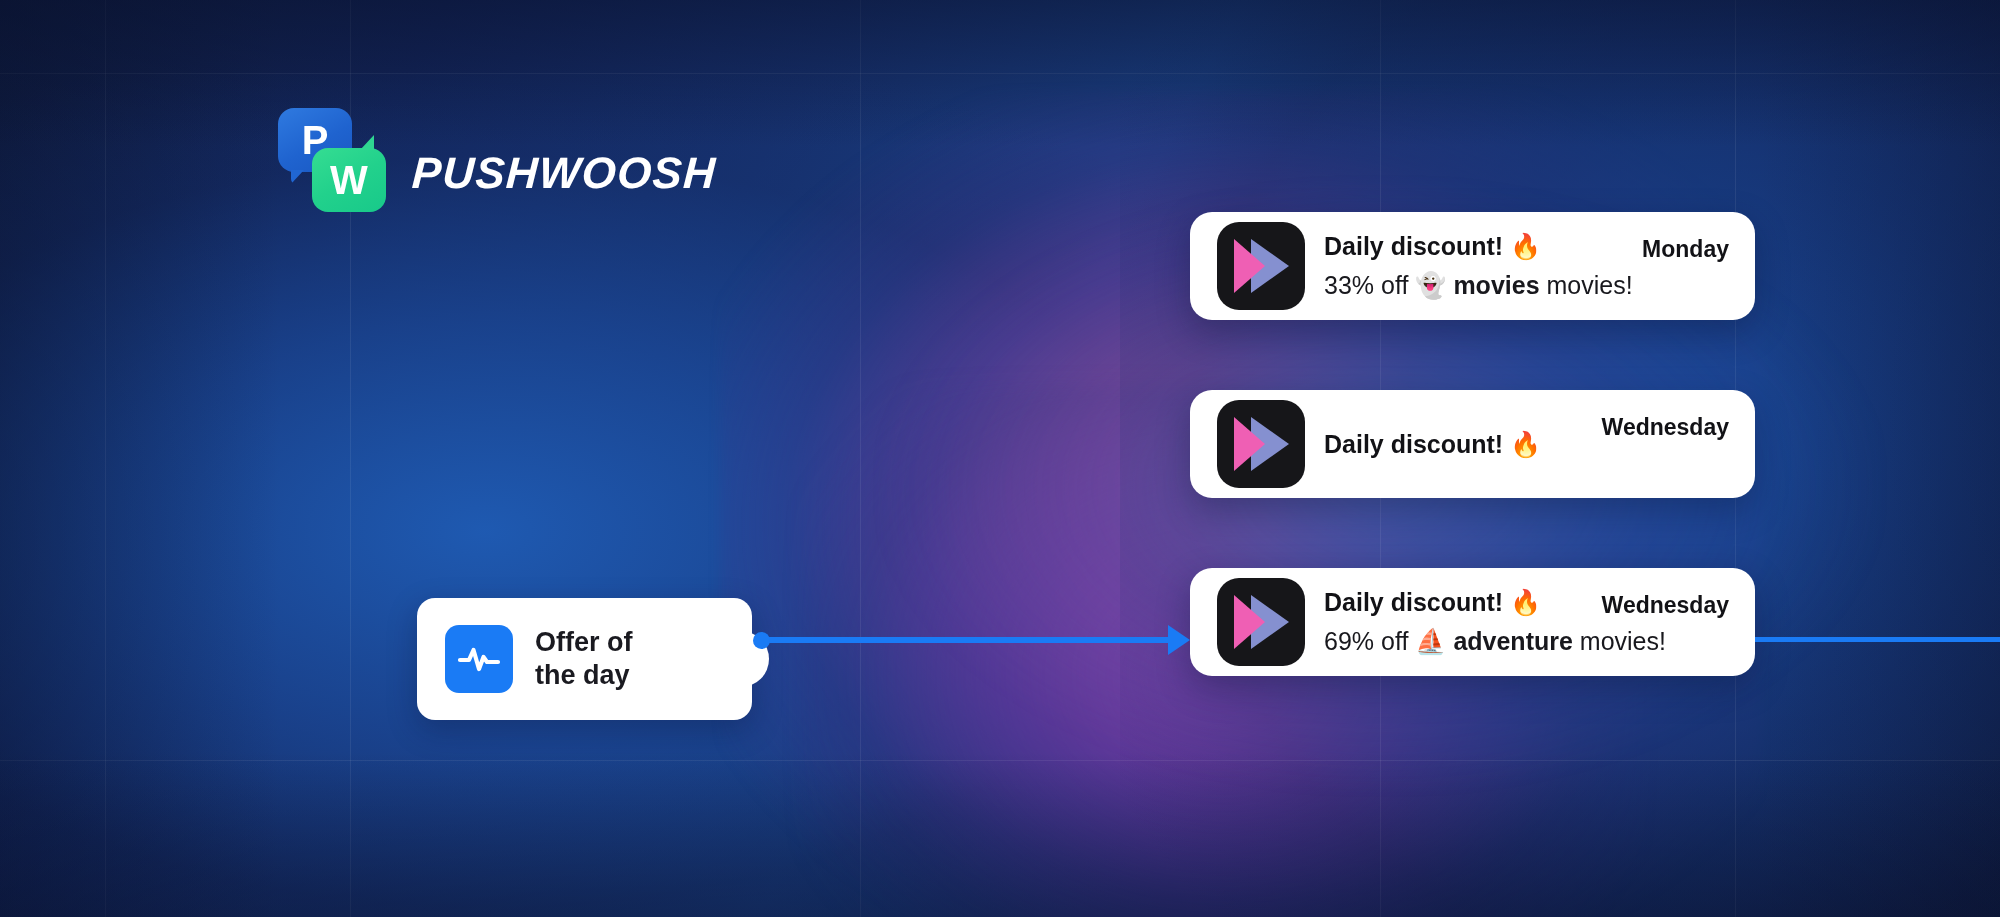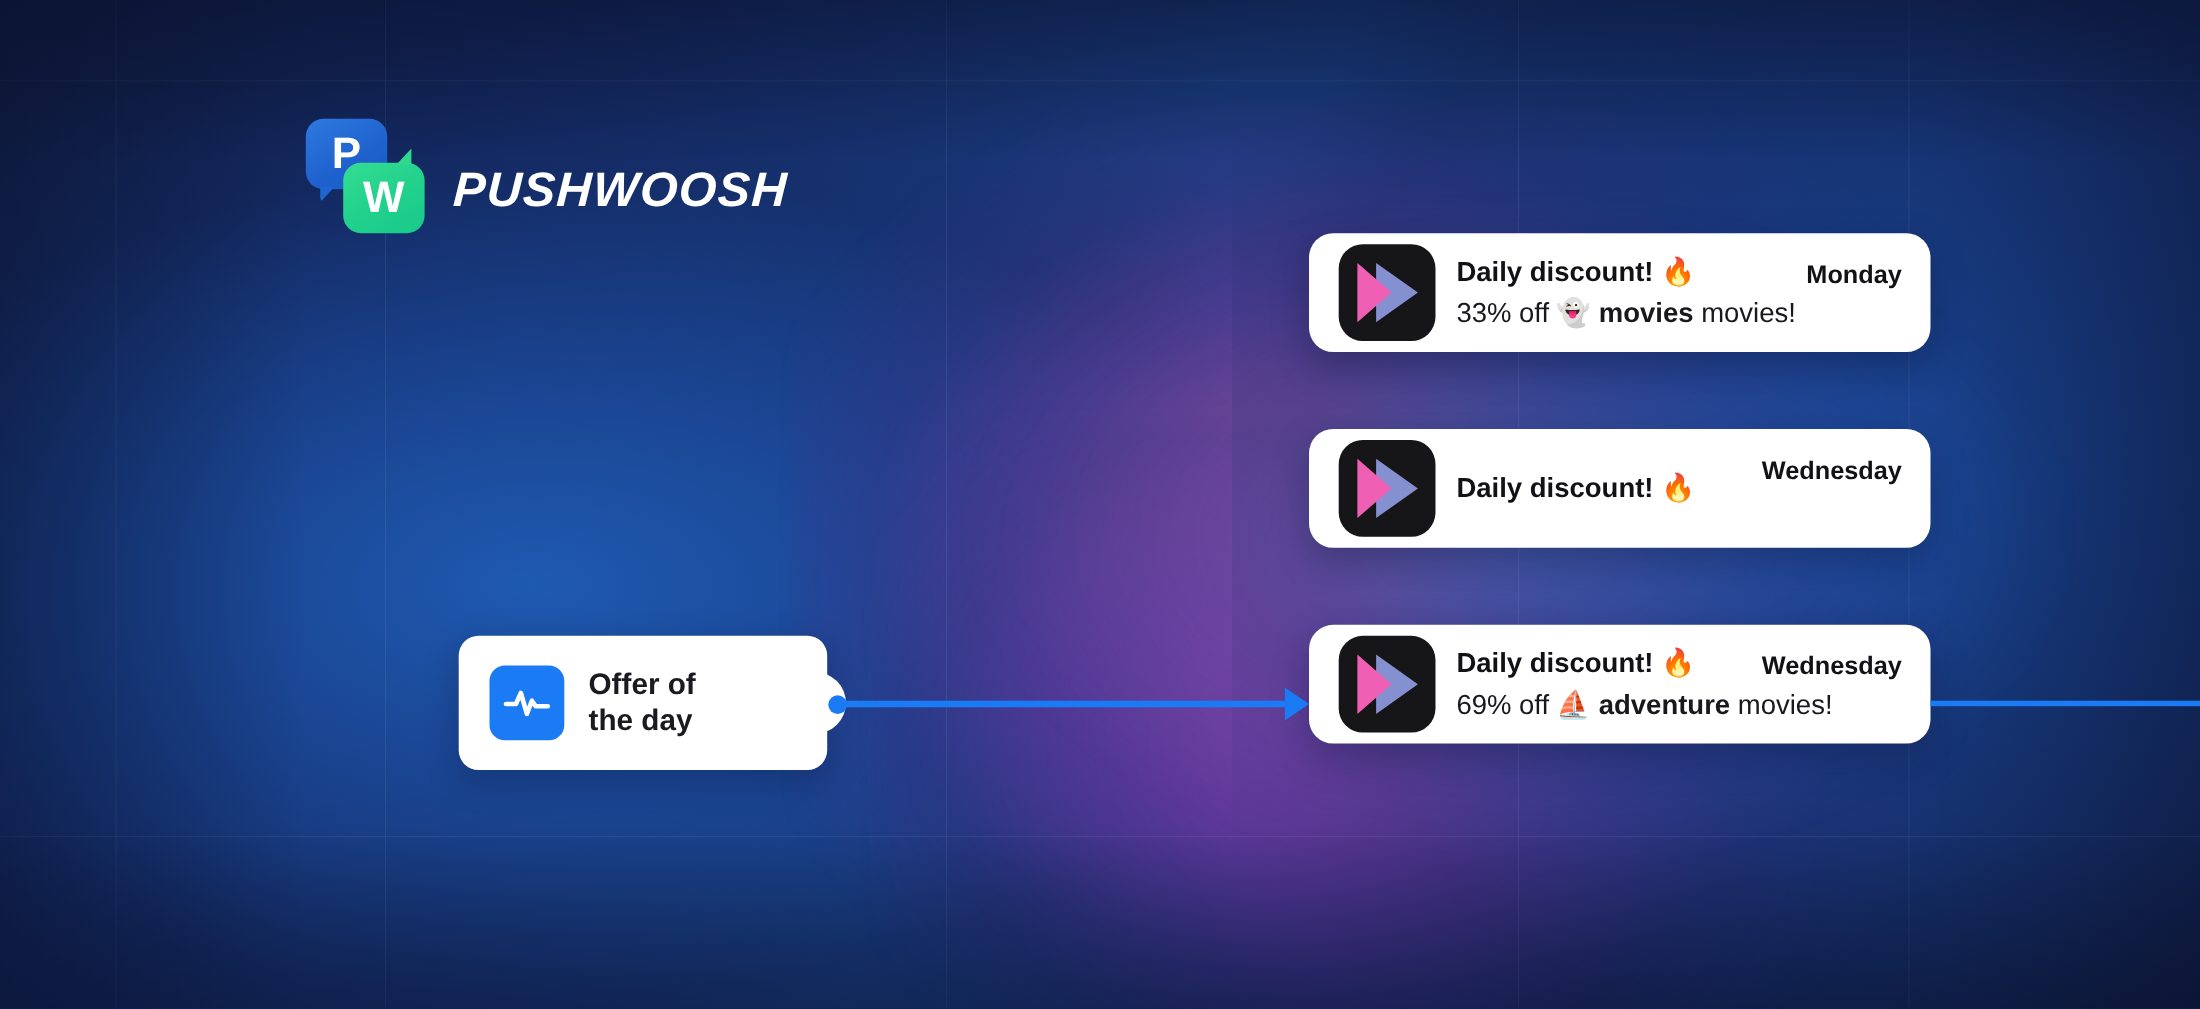--- a/index.html
+++ b/index.html
@@ -161,21 +161,21 @@
     text-align: center;
     text-transform: uppercase;
   }
   .headline .ln { display: block; white-space: nowrap; }
   .headline .ln1 { letter-spacing: 1px; }
   .headline .ln2 { letter-spacing: -0.5px; }
 
   
   .trigger-card {
     position: absolute;
-    left: 417px; top: 578px;
+    left: 417px; top: 598px;
     width: 335px; height: 122px;
     background: #ffffff;
     border-radius: 18px;
     display: flex; align-items: center;
     padding-left: 28px;
     box-sizing: border-box;
     box-shadow: 0 10px 30px rgba(10,18,52,0.30);
   }
   .trigger-notch {
     position: absolute;

